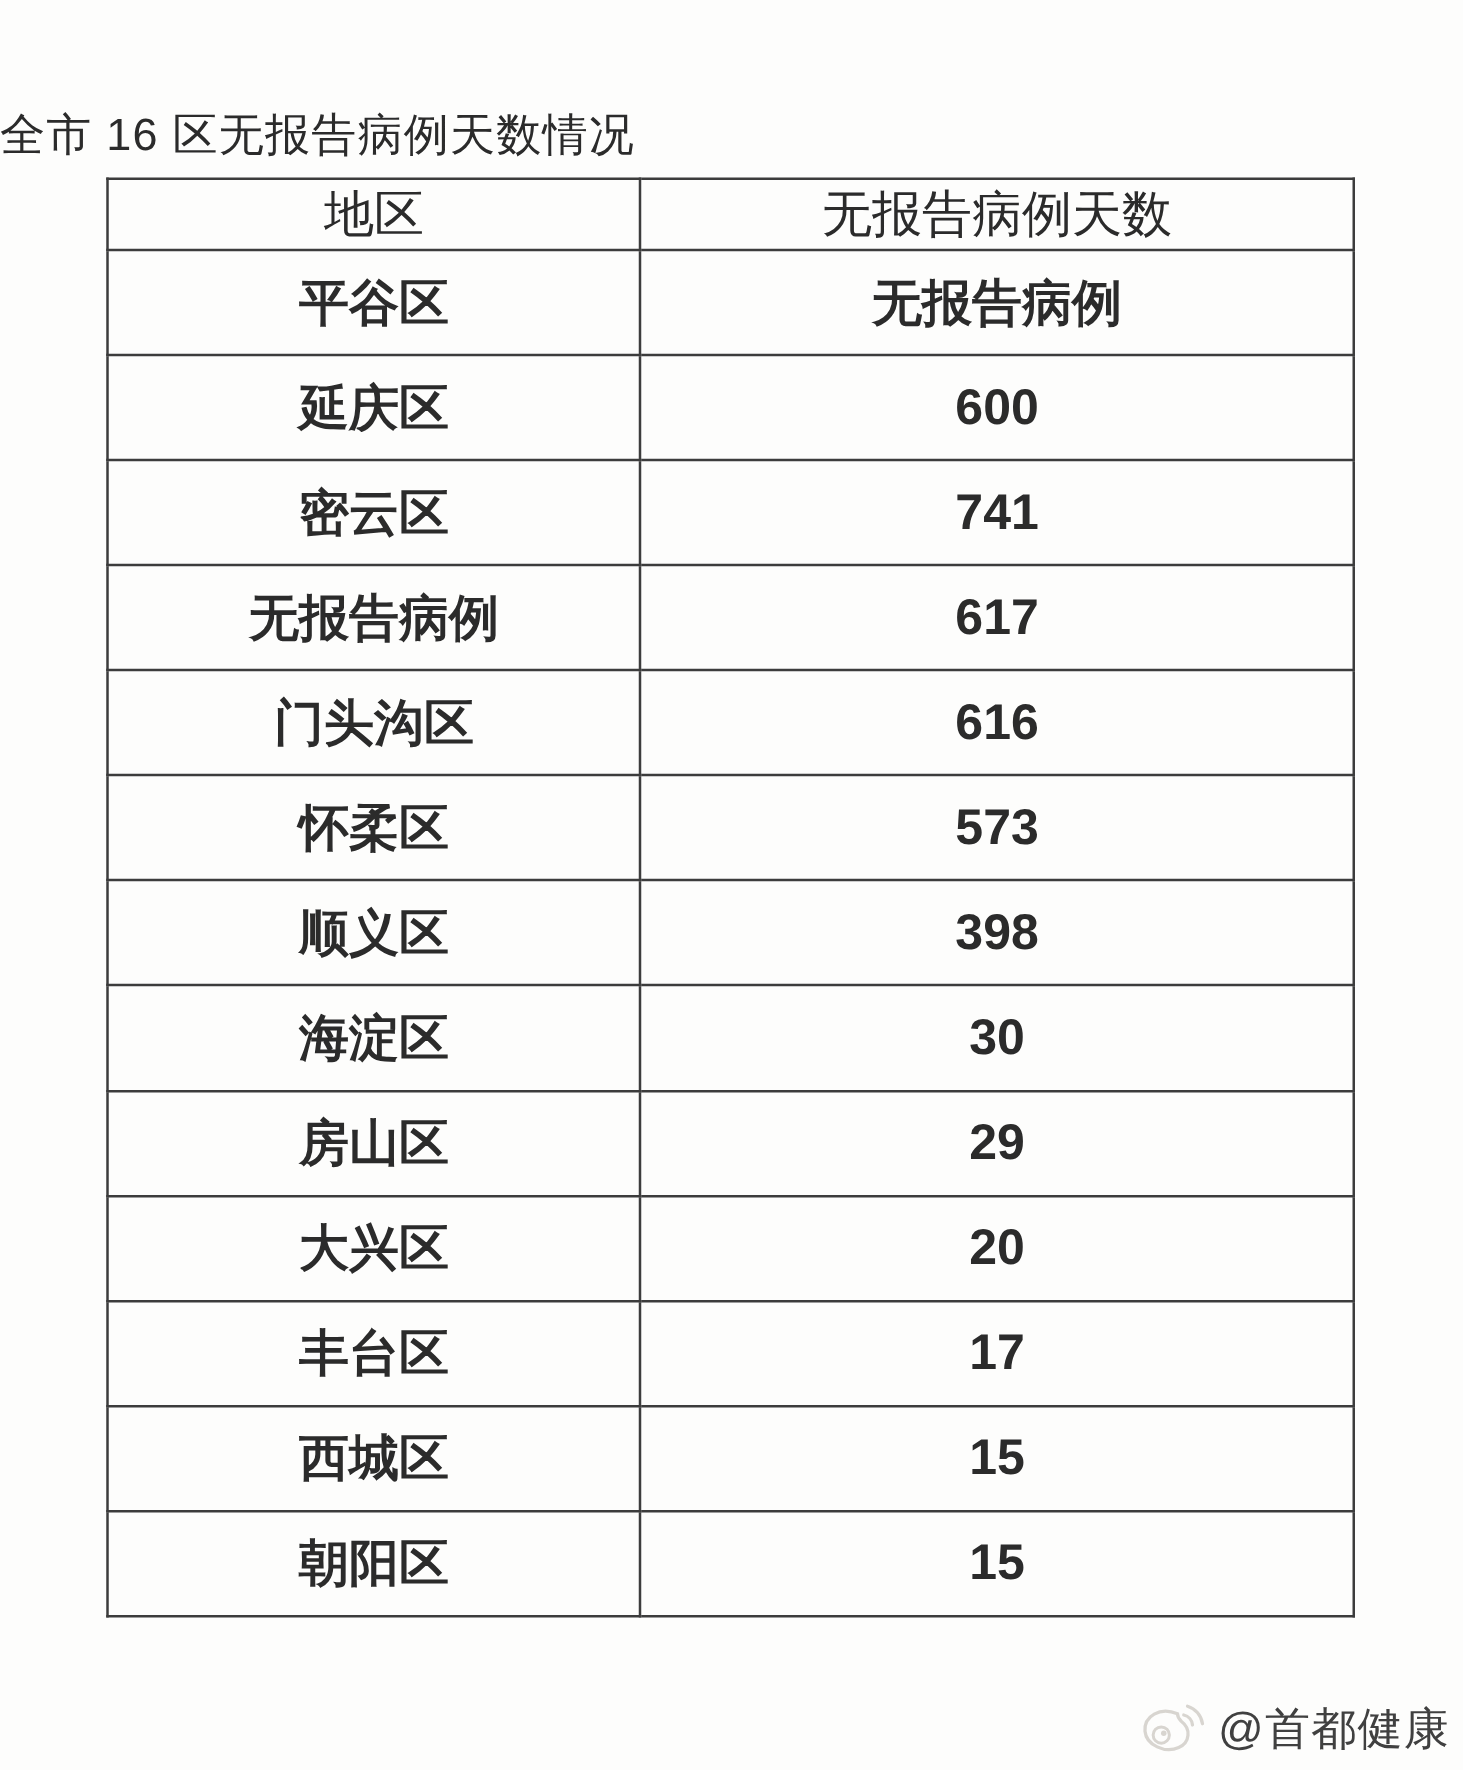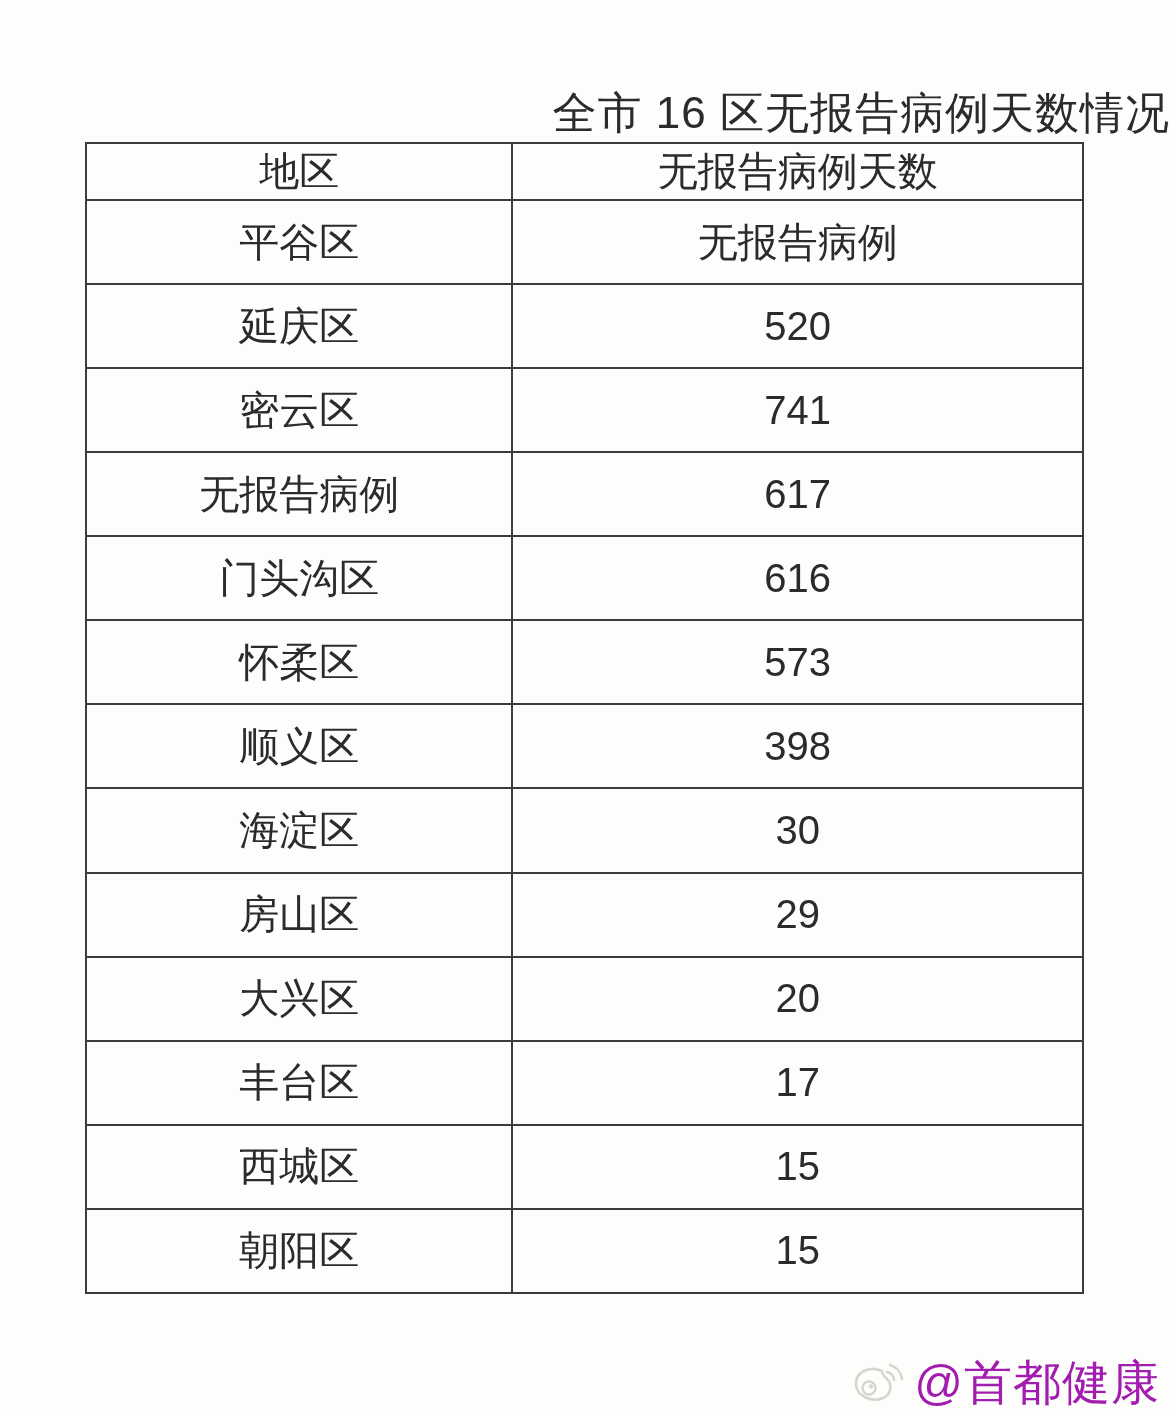--- a/index.html
+++ b/index.html
@@ -9,56 +9,56 @@
     background:#fdfdfc;
     color:#2d2d2d;
     position:relative;
     overflow:hidden;
   }
   .page { position:absolute; inset:0; }
 
   .title {
     position:absolute;
     top:84px; left:0; right:0;
-    text-align:right;
-    font-size:44px;
+    text-align:left;
+    font-size:36px;
     font-weight:300;
     letter-spacing:1px;
     color:#2b2b2b;
   }
 
   table.data-table {
     position:absolute;
     left:85px; top:142px;
     width:999px; height:1152px;
     border-collapse:collapse;
     table-layout:fixed;
   }
   .data-table th, .data-table td {
     border:2px solid #3c3c3c;
     text-align:center;
     vertical-align:middle;
     font-size:40px;
-    font-weight:400;
+    font-weight:700;
     color:#2b2b2b;
     padding:0;
   }
   .data-table th { font-weight:300; }
   .col-district { width:393px; }
   .col-days     { width:526px; }
 
   .watermark {
     position:absolute;
     top:1356px; right:10px;
     height:54px;
     display:flex;
     align-items:center;
     gap:8px;
-    color:#a21caf;
-    font-size:48px;
+    color:#404040;
+    font-size:36px;
     font-weight:300;
     letter-spacing:1px;
     user-select:none;
   }
   .wm-icon { display:inline-flex; align-items:center; }
 </style>
 </head>
 <body>
 
 <div class="page">
@@ -72,21 +72,21 @@
         <th class="col-days">无报告病例天数</th>
       </tr>
     </thead>
     <tbody>
       <tr>
         <td>平谷区</td>
         <td>无报告病例</td>
       </tr>
       <tr>
         <td>延庆区</td>
-        <td>520</td>
+        <td>600</td>
       </tr>
       <tr>
         <td>密云区</td>
         <td>741</td>
       </tr>
       <tr>
         <td>无报告病例</td>
         <td>617</td>
       </tr>
       <tr>

